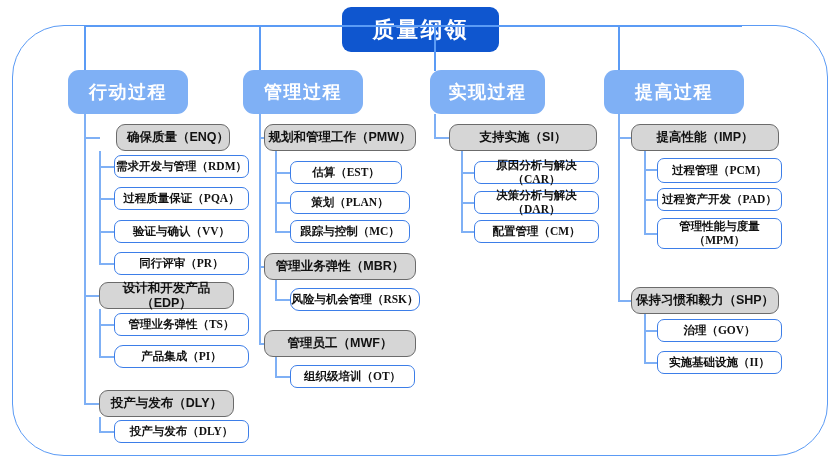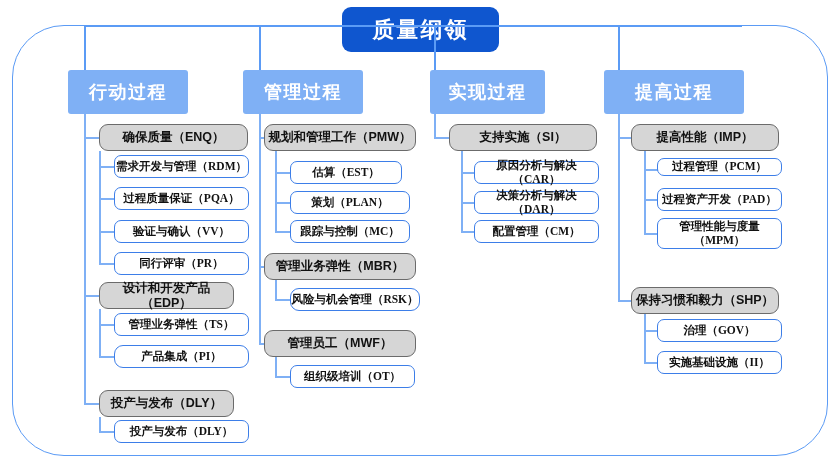--- a/index.html
+++ b/index.html
@@ -35,21 +35,21 @@
     display: flex; align-items: center; justify-content: center;
     color: #ffffff;
     font-size: 22px; font-weight: bold; letter-spacing: 2px;
   }
 
   
   .hdr {
     position: absolute;
     height: 44px;
     background: #7fb0f5;
-    border-radius: 3px;
+    border-radius: 11px;
     display: flex; align-items: center; justify-content: center;
     color: #ffffff;
     font-size: 18px; font-weight: bold; letter-spacing: 1.5px;
   }
 
   
   .n2 {
     position: absolute;
     background: #d6d6d6;
     border: 1.5px solid #6b6b6b;
@@ -96,21 +96,21 @@
   <div class="vline-d" style="left:434px; top:25px; height:46px;"></div>
   <div class="vline-d" style="left:618px; top:25px; height:46px;"></div>
 
   <div class="hdr" style="left:68px; top:70px; width:120px;">
     <span>行动过程</span>
   </div>
 
   <div class="vline" style="left:84px; top:114px; height:289px;"></div>
 
   <div class="hline" style="left:84px; top:137px; width:16px;"></div>
-  <div class="n2" style="left:99px; top:124px; width:149px; height:27px;">
+  <div class="n2" style="left:116px; top:124px; width:114px; height:27px;justify-content:flex-end;">
     <span>确保质量（ENQ）</span>
   </div>
   <div class="vline" style="left:99px; top:151px; height:112px;"></div>
   <div class="hline" style="left:99px; top:166px; width:16px;"></div>
   <div class="n3" style="left:114px; top:155px; width:135px; height:23px;">
     <span>需求开发与管理（RDM）</span>
   </div>
   <div class="hline" style="left:99px; top:198px; width:16px;"></div>
   <div class="n3" style="left:114px; top:187px; width:135px; height:23px;">
     <span>过程质量保证（PQA）</span>
@@ -218,21 +218,21 @@
     <span>提高过程</span>
   </div>
   <div class="vline" style="left:618px; top:114px; height:187px;"></div>
 
   <div class="hline" style="left:618px; top:137px; width:14px;"></div>
   <div class="n2" style="left:631px; top:124px; width:148px; height:27px;">
     <span>提高性能（IMP）</span>
   </div>
   <div class="vline" style="left:644px; top:151px; height:83px;"></div>
   <div class="hline" style="left:644px; top:169px; width:14px;"></div>
-  <div class="n3" style="left:657px; top:158px; width:125px; height:18px;">
+  <div class="n3" style="left:657px; top:158px; width:125px; height:25px;">
     <span>过程管理（PCM）</span>
   </div>
   <div class="hline" style="left:644px; top:199px; width:14px;"></div>
   <div class="n3" style="left:657px; top:188px; width:125px; height:23px;">
     <span>过程资产开发（PAD）</span>
   </div>
   <div class="hline" style="left:644px; top:233px; width:14px;"></div>
   <div class="n3" style="left:657px; top:218px; width:125px; height:31px;">
     <span>管理性能与度量（MPM）</span>
   </div>

